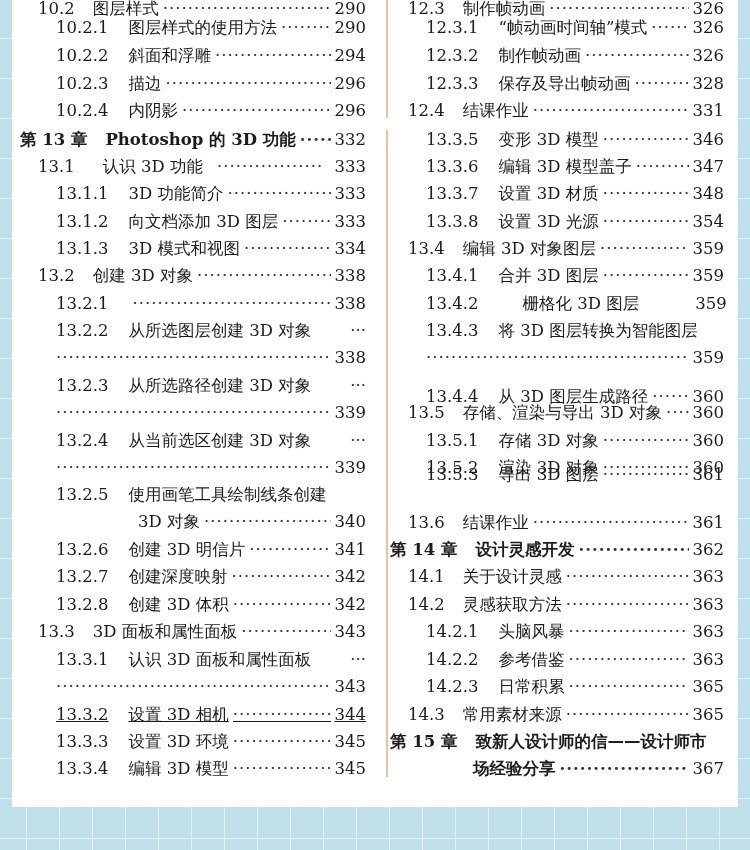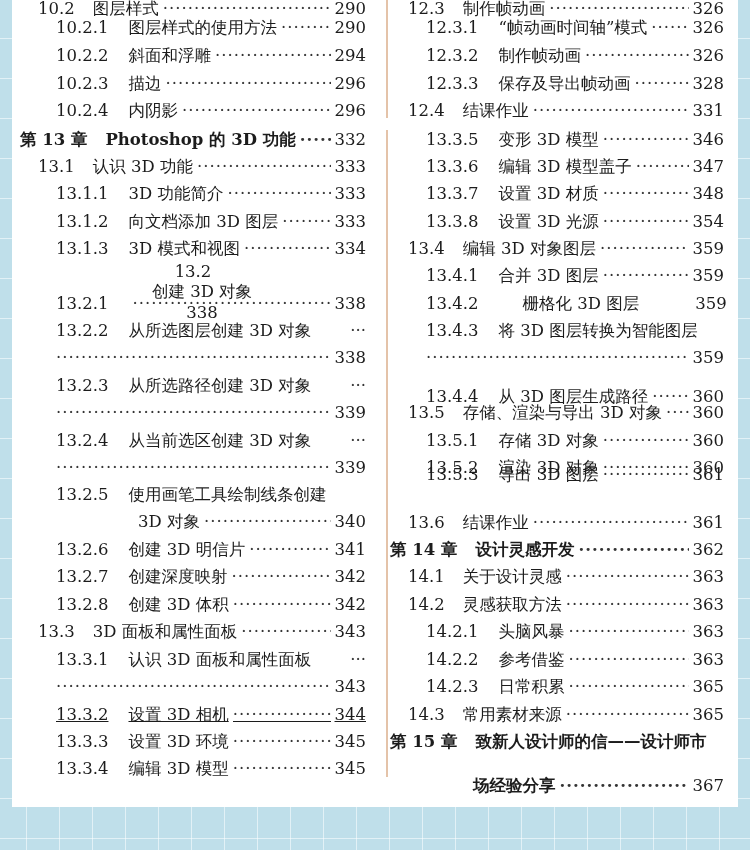--- a/index.html
+++ b/index.html
@@ -79,21 +79,21 @@
         <span class="title">内阴影</span>
         <span class="dots"></span>
         <span class="page-no">296</span>
       </div>
       <div class="row lv-ch" style="top: 136px;">
         <span class="num gap1">第 13 章</span>
         <span class="title">Photoshop 的 3D 功能</span>
         <span class="dots"></span>
         <span class="page-no">332</span>
       </div>
-      <div class="row lv1" style="top: 163px;">
+      <div class="row lv1" style="top: 163px; gap: 10px;">
         <span class="num gap1">13.1</span>
         <span class="title">认识 3D 功能</span>
         <span class="dots"></span>
         <span class="page-no">333</span>
       </div>
       <div class="row lv2" style="top: 190px;">
         <span class="num gap2">13.1.1</span>
         <span class="title">3D 功能简介</span>
         <span class="dots"></span>
         <span class="page-no">333</span>
@@ -103,21 +103,21 @@
         <span class="title">向文档添加 3D 图层</span>
         <span class="dots"></span>
         <span class="page-no">333</span>
       </div>
       <div class="row lv2" style="top: 245px;">
         <span class="num gap2">13.1.3</span>
         <span class="title">3D 模式和视图</span>
         <span class="dots"></span>
         <span class="page-no">334</span>
       </div>
-      <div class="row lv1" style="top: 272px; flex-direction: column;">
+      <div class="row lv1" style="top: 272px;">
         <span class="num gap1">13.2</span>
         <span class="title">创建 3D 对象</span>
         <span class="dots"></span>
         <span class="page-no">338</span>
       </div>
       <div class="row lv2" style="top: 300px;">
         <span class="num gap2">13.2.1</span>
         <span class="dots"></span>
         <span class="page-no">338</span>
       </div>
@@ -365,19 +365,19 @@
       <div class="row lv1" style="top: 711px;">
         <span class="num gap1">14.3</span>
         <span class="title">常用素材来源</span>
         <span class="dots"></span>
         <span class="page-no">365</span>
       </div>
       <div class="row lv-ch" style="top: 738px;">
         <span class="num gap1">第 15 章</span>
         <span class="title">致新人设计师的信——设计师市</span>
       </div>
-      <div class="row lv-ch" style="top: 782px; padding-left: 83px;">
+      <div class="row lv-ch" style="top: 765px; padding-left: 83px;">
         <span class="title">场经验分享</span>
         <span class="dots"></span>
         <span class="page-no">367</span>
       </div>
     </div>
 </div>
 
 </body></html>

